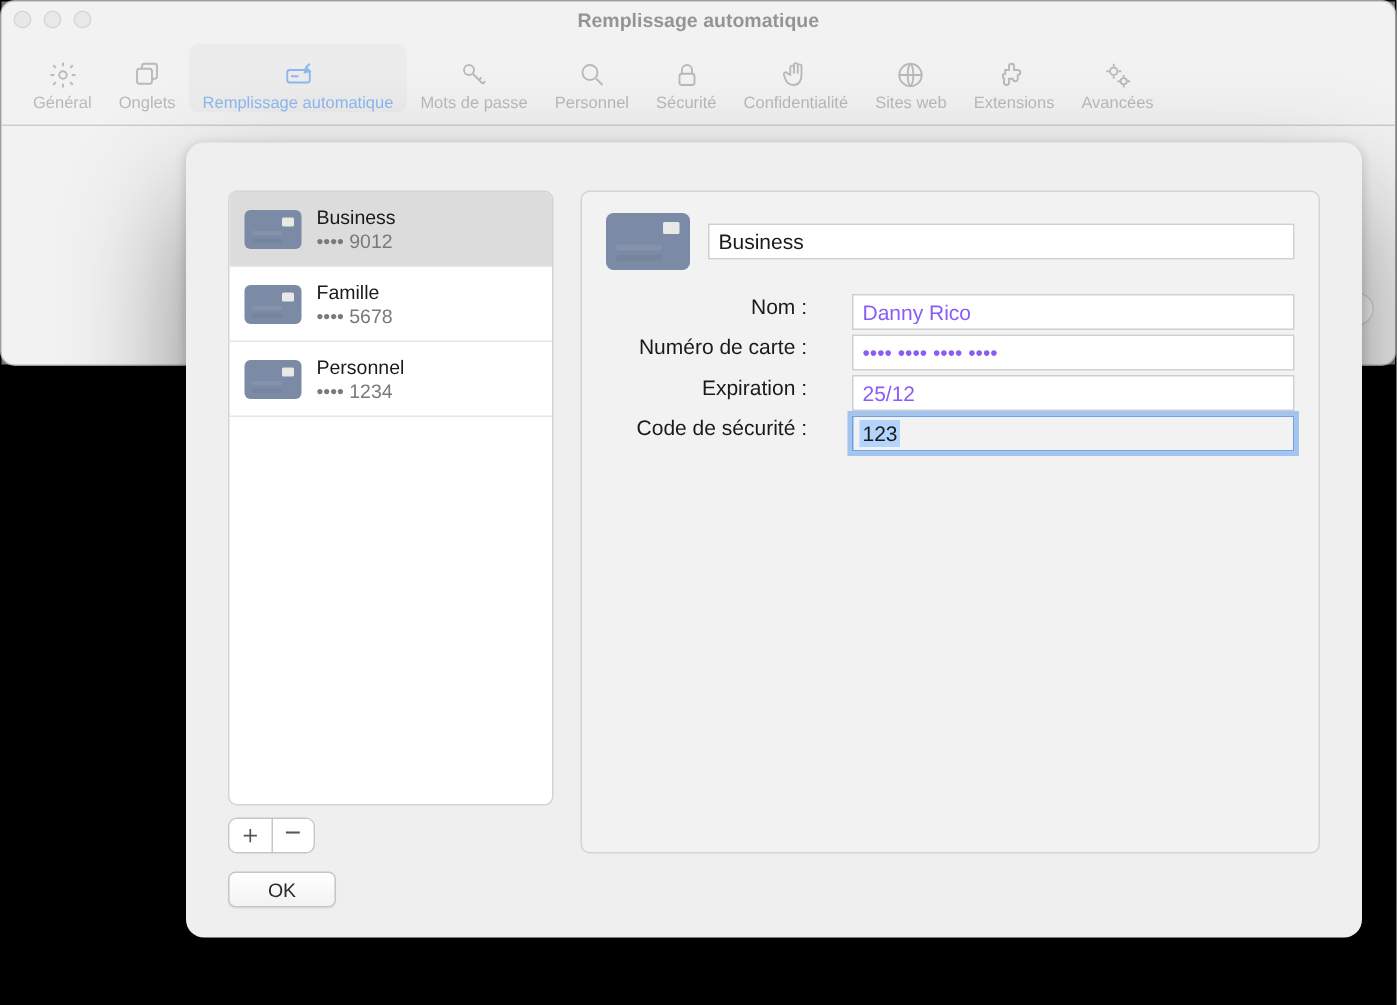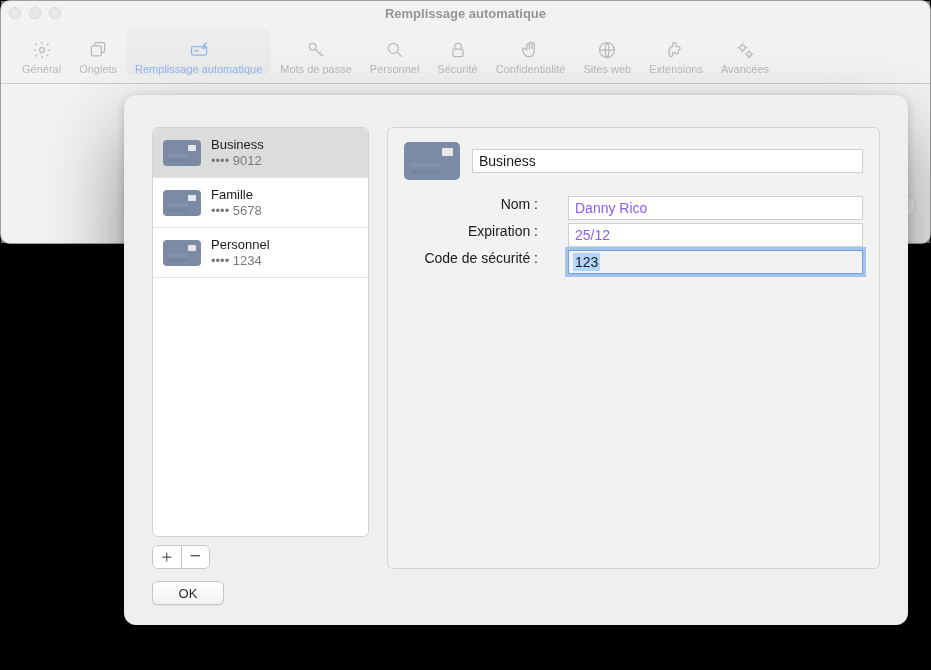--- a/index.html
+++ b/index.html
@@ -196,20 +196,24 @@
     <div class="detail">
       <div class="detail-header">
         <div class="detail-thumb"></div>
         <input class="title-input" value="Business" style="">
       </div>
       <div class="form-row">
         <div class="form-label">Nom :</div>
         <input class="form-input" value="Danny Rico" style="">
       </div>
       <div class="form-row">
+        <div class="form-label">Numéro de carte :</div>
+        <input class="form-input" value="•••• •••• •••• ••••" style="">
+      </div>
+      <div class="form-row">
         <div class="form-label">Expiration :</div>
         <input class="form-input" value="25/12" style="">
       </div>
       <div class="form-row">
         <div class="form-label">Code de sécurité :</div>
         <div class="sec-wrap">
           <input class="form-input focused" style="width: 100%; position: relative; z-index: 1; background: transparent;" value="123">
           <div class="highlight"></div>
         </div>
       </div>

